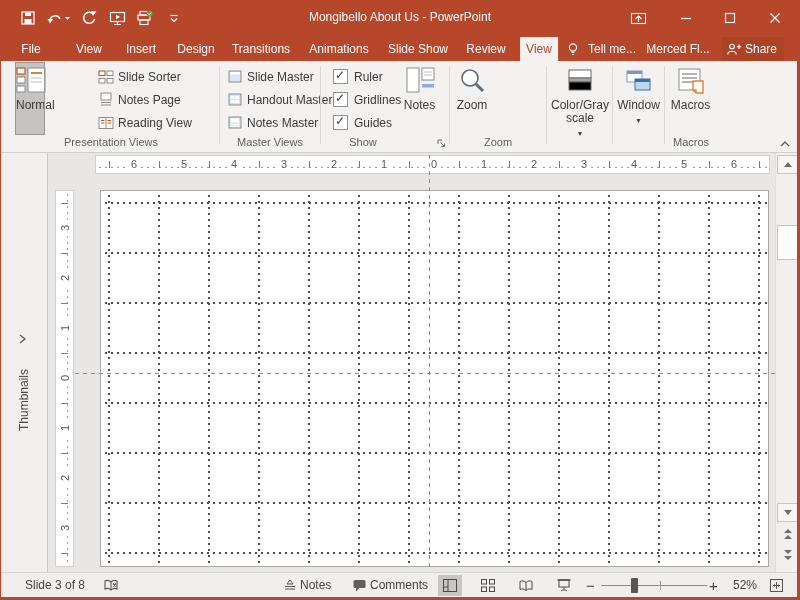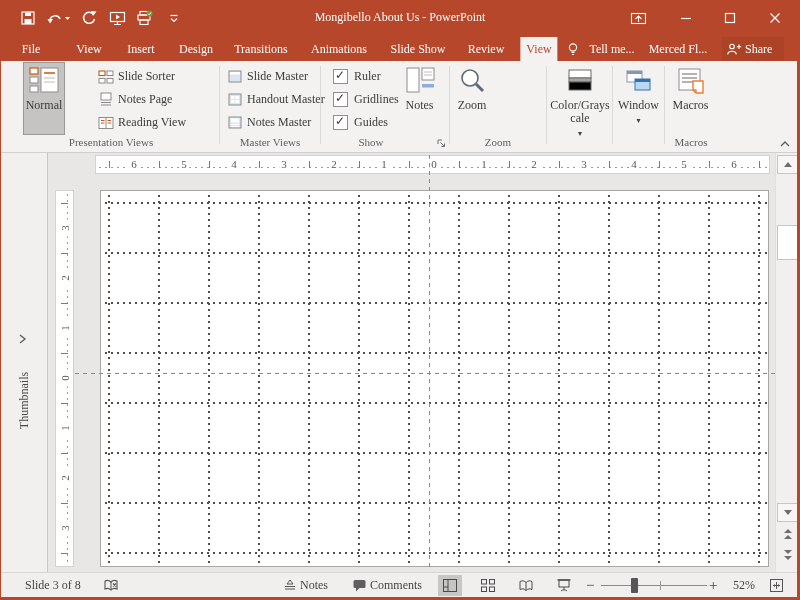--- a/index.html
+++ b/index.html
@@ -1,17 +1,17 @@
 <!DOCTYPE html>
 <html><head>
 <meta charset="utf-8">
 <style>
   html,body{margin:0;padding:0;background:#555;}
   #app{position:relative;width:800px;height:600px;overflow:hidden;background:#eab308;
-       font-family:Liberation Serif, serif;font-size:12px;color:#3b3b3b;
+       font-family:Liberation Sans, sans-serif;font-size:12px;color:#3b3b3b;
        -webkit-font-smoothing:antialiased;}
   .abs{position:absolute;}
   svg{display:block;}
   
   .titlebar{left:0;top:0;width:800px;height:37px;background:#B7472A;}
   .qat-btn{top:8px;width:22px;height:20px;display:flex;align-items:center;justify-content:center;}
   .win-title{top:10px;left:0;width:800px;text-align:center;color:#fff;font-size:12px;}
   .winctl{top:6px;width:34px;height:24px;display:flex;align-items:center;justify-content:center;}
   
   .tabsrow{left:0;top:37px;width:800px;height:24px;background:#B7472A;}
@@ -174,21 +174,21 @@
             <path d="M1.8 12.5 C1.8 8.2 10.2 8.2 10.2 12.5" fill="none" stroke="#fff" stroke-width="1.1"></path>
             <path d="M13 2.5 V7 M10.8 4.7 H15.2" stroke="#fff" stroke-width="1.1"></path>
           </svg>
       </span>
       <span class="abs" style="left:23px;top:0;line-height:24px;color:#fff">Share</span>
     </span>
   </div>
 
   <div class="abs ribbon"></div>
 
-  <div class="abs bigbtn selectedbtn" style="left:24px;width:40px">
+  <div class="abs bigbtn selectedbtn" style="left:16px;width:28px">
     <div class="bicon" style="width:30px">
       <svg width="30" height="32" viewBox="0 0 30 32">
           <rect x="1" y="2" width="8" height="6" fill="#fff" stroke="#C55A11" stroke-width="1.2"></rect>
           <rect x="1" y="11" width="8" height="6" fill="#fff" stroke="#8c8c8c"></rect>
           <rect x="1" y="20" width="8" height="6" fill="#fff" stroke="#8c8c8c"></rect>
           <rect x="12" y="2" width="17" height="24" fill="#fff" stroke="#8c8c8c"></rect>
           <path d="M15 7 H26" stroke="#C55A11" stroke-width="1.5"></path>
           <path d="M15 12 H26 M15 16 H26" stroke="#bdbdbd"></path>
         </svg>
     </div>
@@ -277,21 +277,21 @@
     <div class="bicon" style="width:30px">
       <svg width="30" height="32" viewBox="0 0 30 32">
           <rect x="2" y="2" width="12" height="24" fill="#fff" stroke="#8c8c8c"></rect>
           <rect x="17" y="2" width="12" height="12" fill="#fff" stroke="#8c8c8c"></rect>
           <path d="M19 6 H27 M19 9 H27" stroke="#bdbdbd"></path>
           <rect x="17" y="18" width="12" height="3.5" fill="#8FAADC"></rect>
         </svg>
     </div>
     <div class="biglabel">Notes</div>
   </div>
-  <div class="abs grouplabel" style="left:371px">Show</div>
+  <div class="abs grouplabel" style="left:363px">Show</div>
   <div class="abs" style="left:437px;top:139px">
     <svg width="10" height="10" viewBox="0 0 10 10">
         <path d="M1 1 H5 M1 1 V5" stroke="#6f6f6f"></path>
         <path d="M3.5 3.5 L7.5 7.5" stroke="#6f6f6f"></path>
         <path d="M7.5 4.5 V7.5 H4.5" fill="none" stroke="#6f6f6f"></path>
       </svg>
   </div>
   <div class="abs rsep" style="left:449px"></div>
 
   <div class="abs bigbtn" style="left:453px;width:38px">

